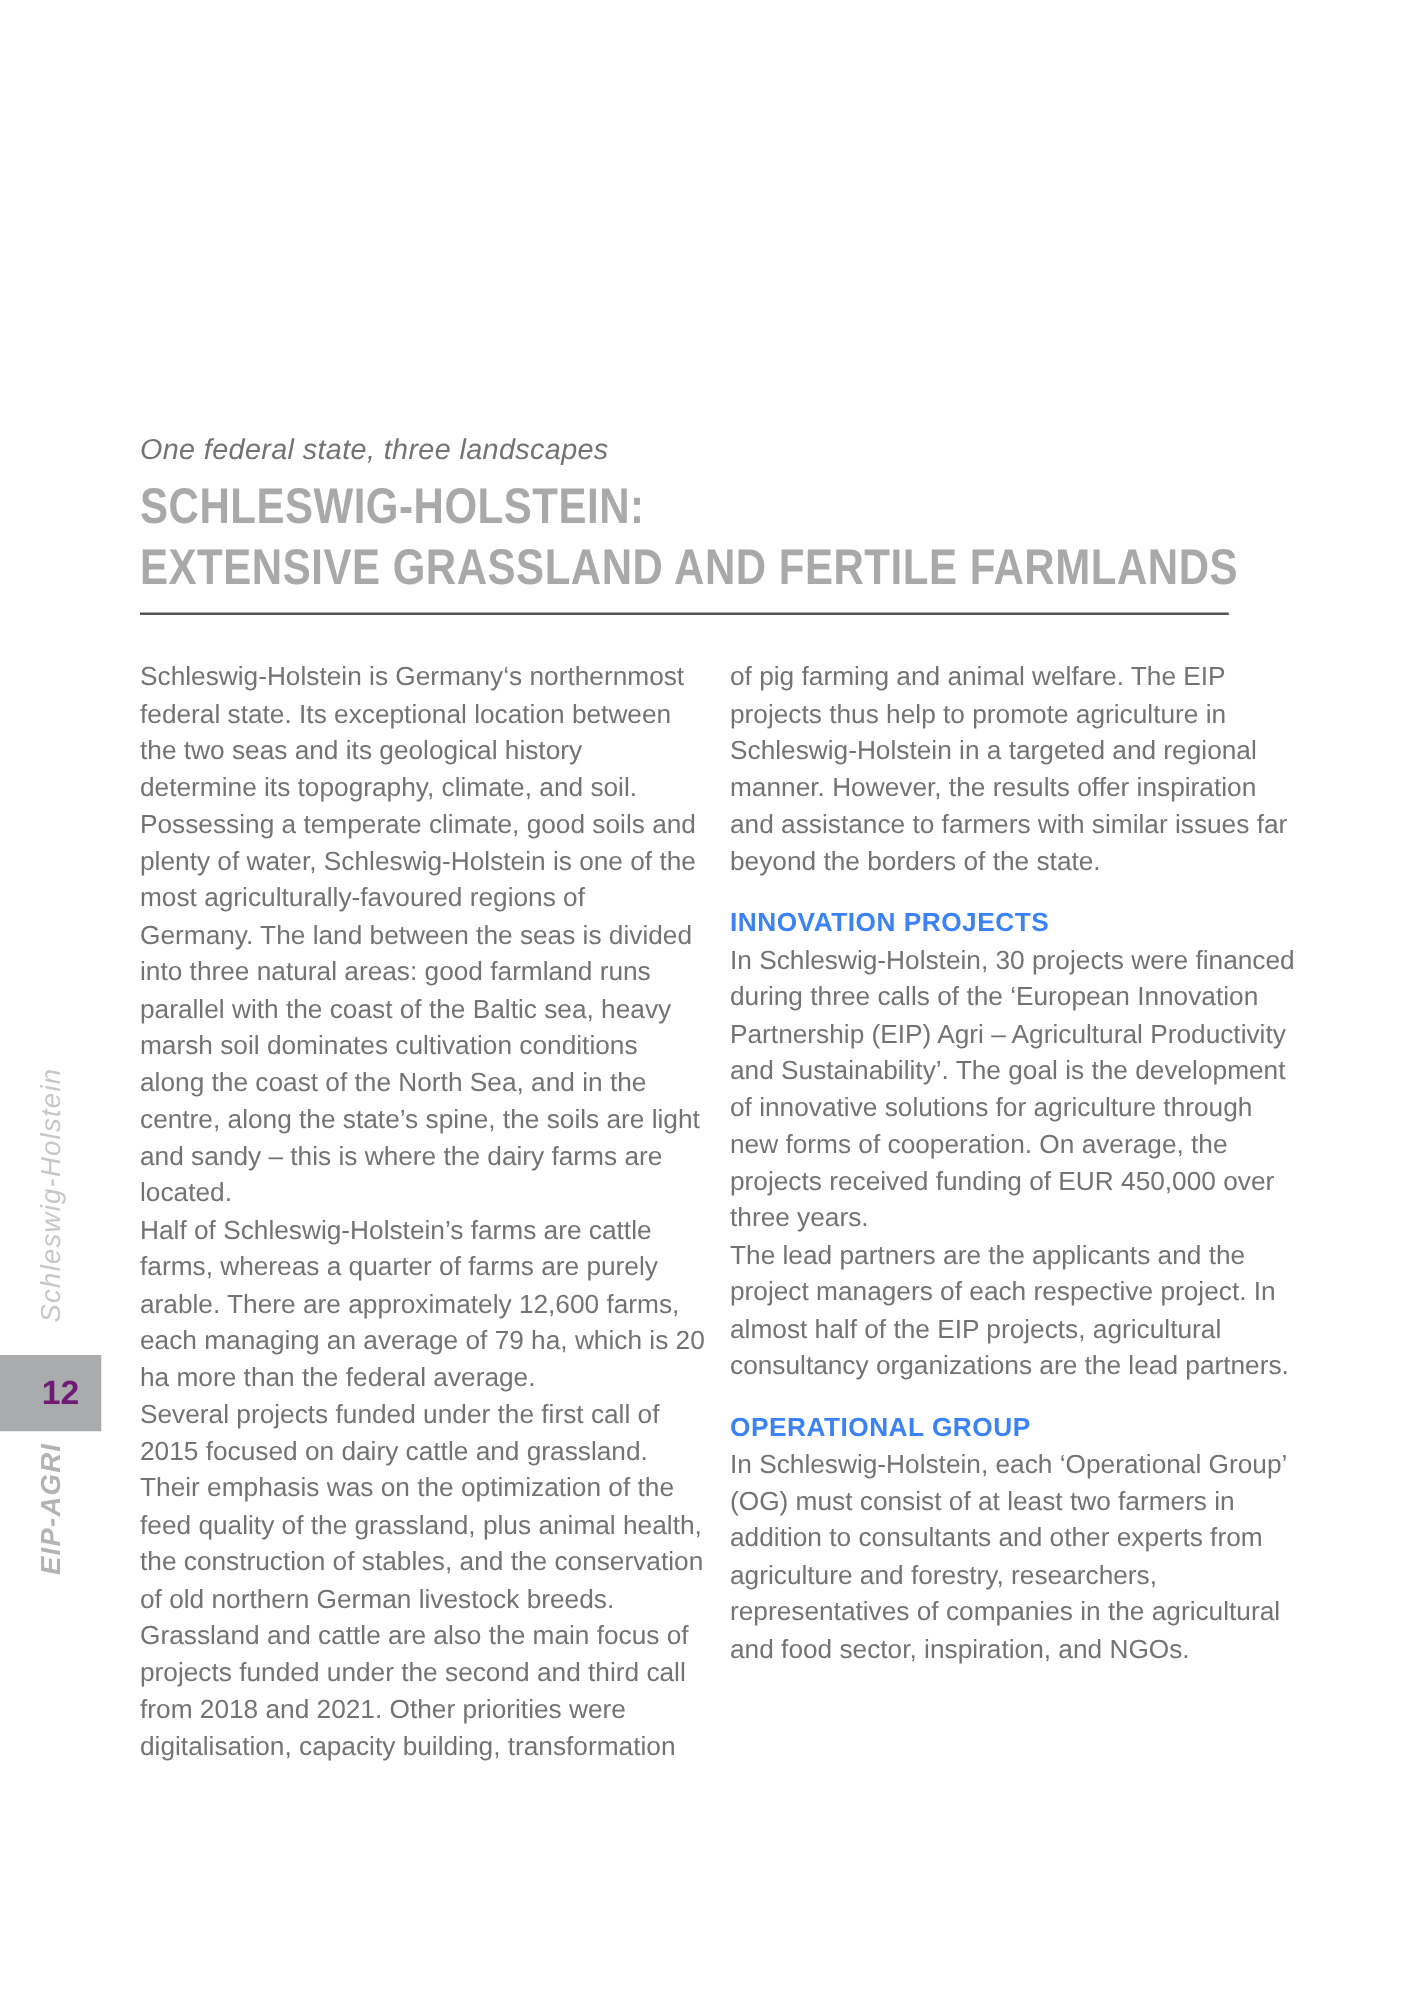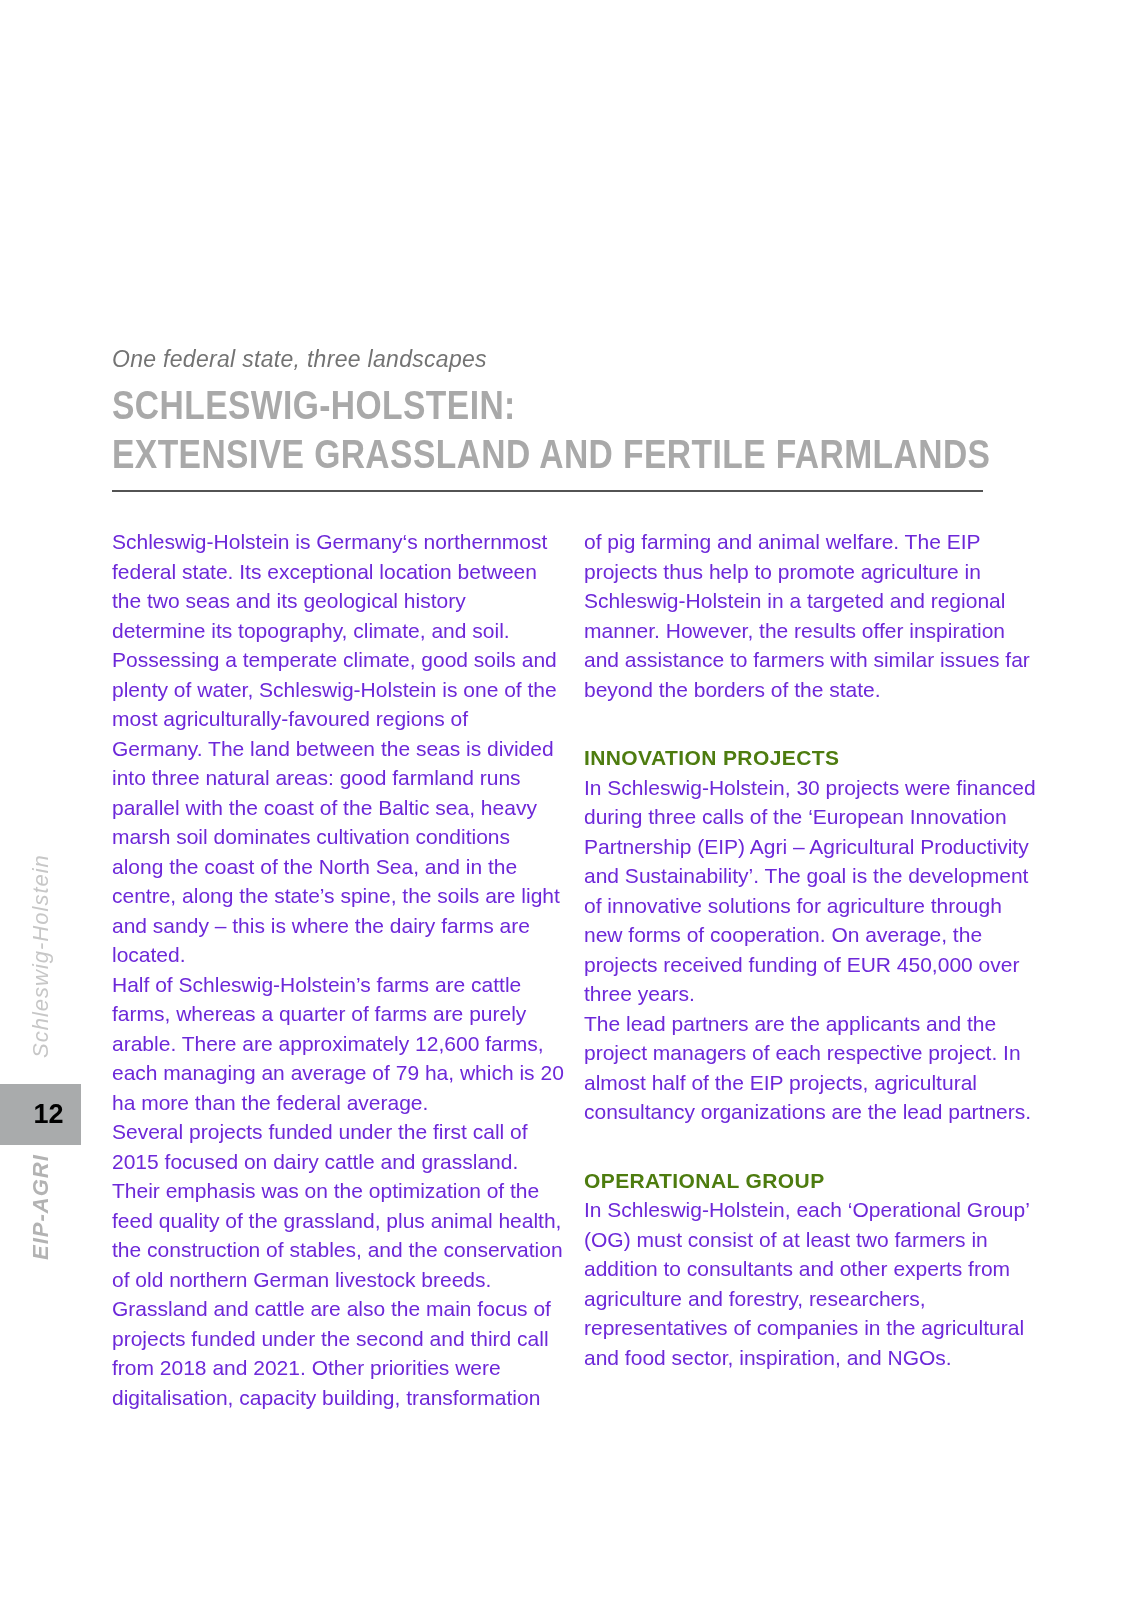--- a/index.html
+++ b/index.html
@@ -46,21 +46,21 @@
     width: 81px;
     height: 61px;
     background: #a9abac;
     display: flex;
     align-items: center;
     justify-content: center;
     box-sizing: border-box;
     padding-left: 16px;
   }
   .page-number-box .num {
-    color: #000000;
+    color: #701a75;
     font-weight: 700;
     font-size: 27px;
   }
 
   
   .kicker {
     position: absolute;
     left: 112px;
     top: 346px;
     font-size: 23px;
@@ -93,28 +93,28 @@
   .col {
     position: absolute;
     top: 527px;
   }
   .col-left  { left: 112px; width: 452px; }
   .col-right { left: 584px; width: 458px; }
   .col p {
     margin: 0;
     font-size: 21px;
     line-height: 29.5px;
-    color: #6d28d9;
+    color: #737373;
   }
   .section-heading {
-    margin: 39px 0 0 0;
+    margin: 20px 0 0 0;
     font-size: 21px;
     line-height: 29.5px;
     font-weight: 700;
-    color: #4d7c0f;
+    color: #3b82f6;
     letter-spacing: 0.4px;
   }
 </style>
 </head>
 <body>
 
 <div class="page">
 
   <div class="vertical-label region-label">Schleswig-Holstein</div>
 

